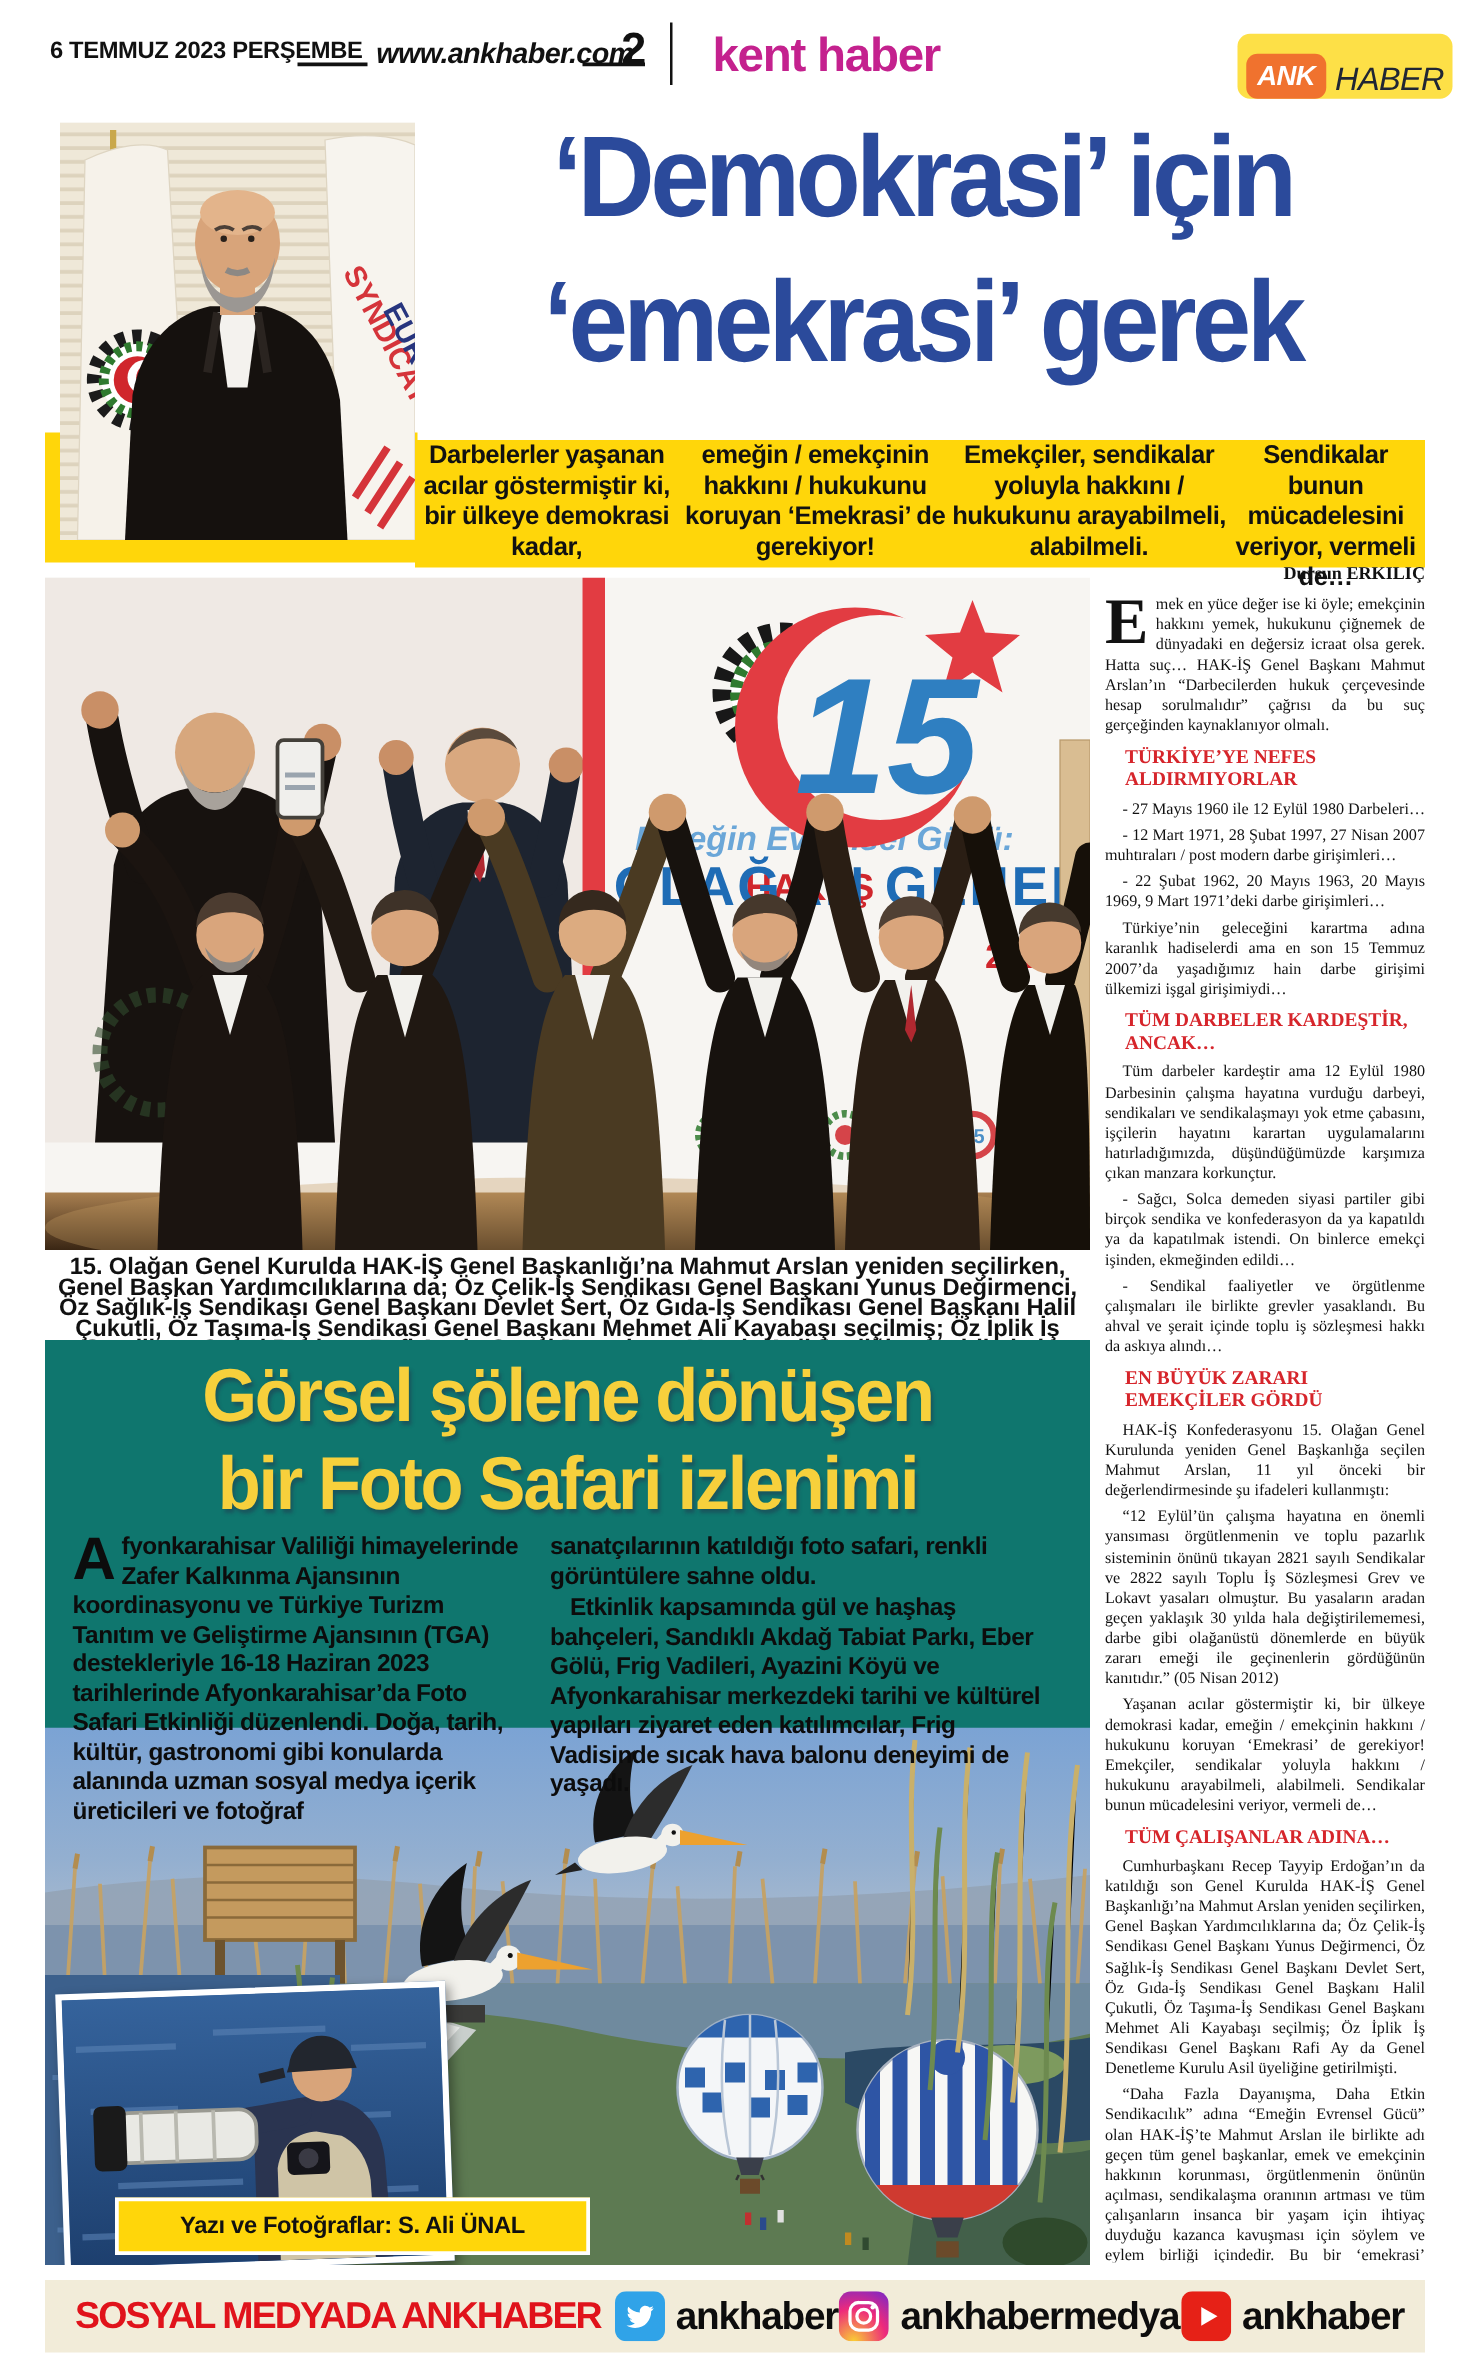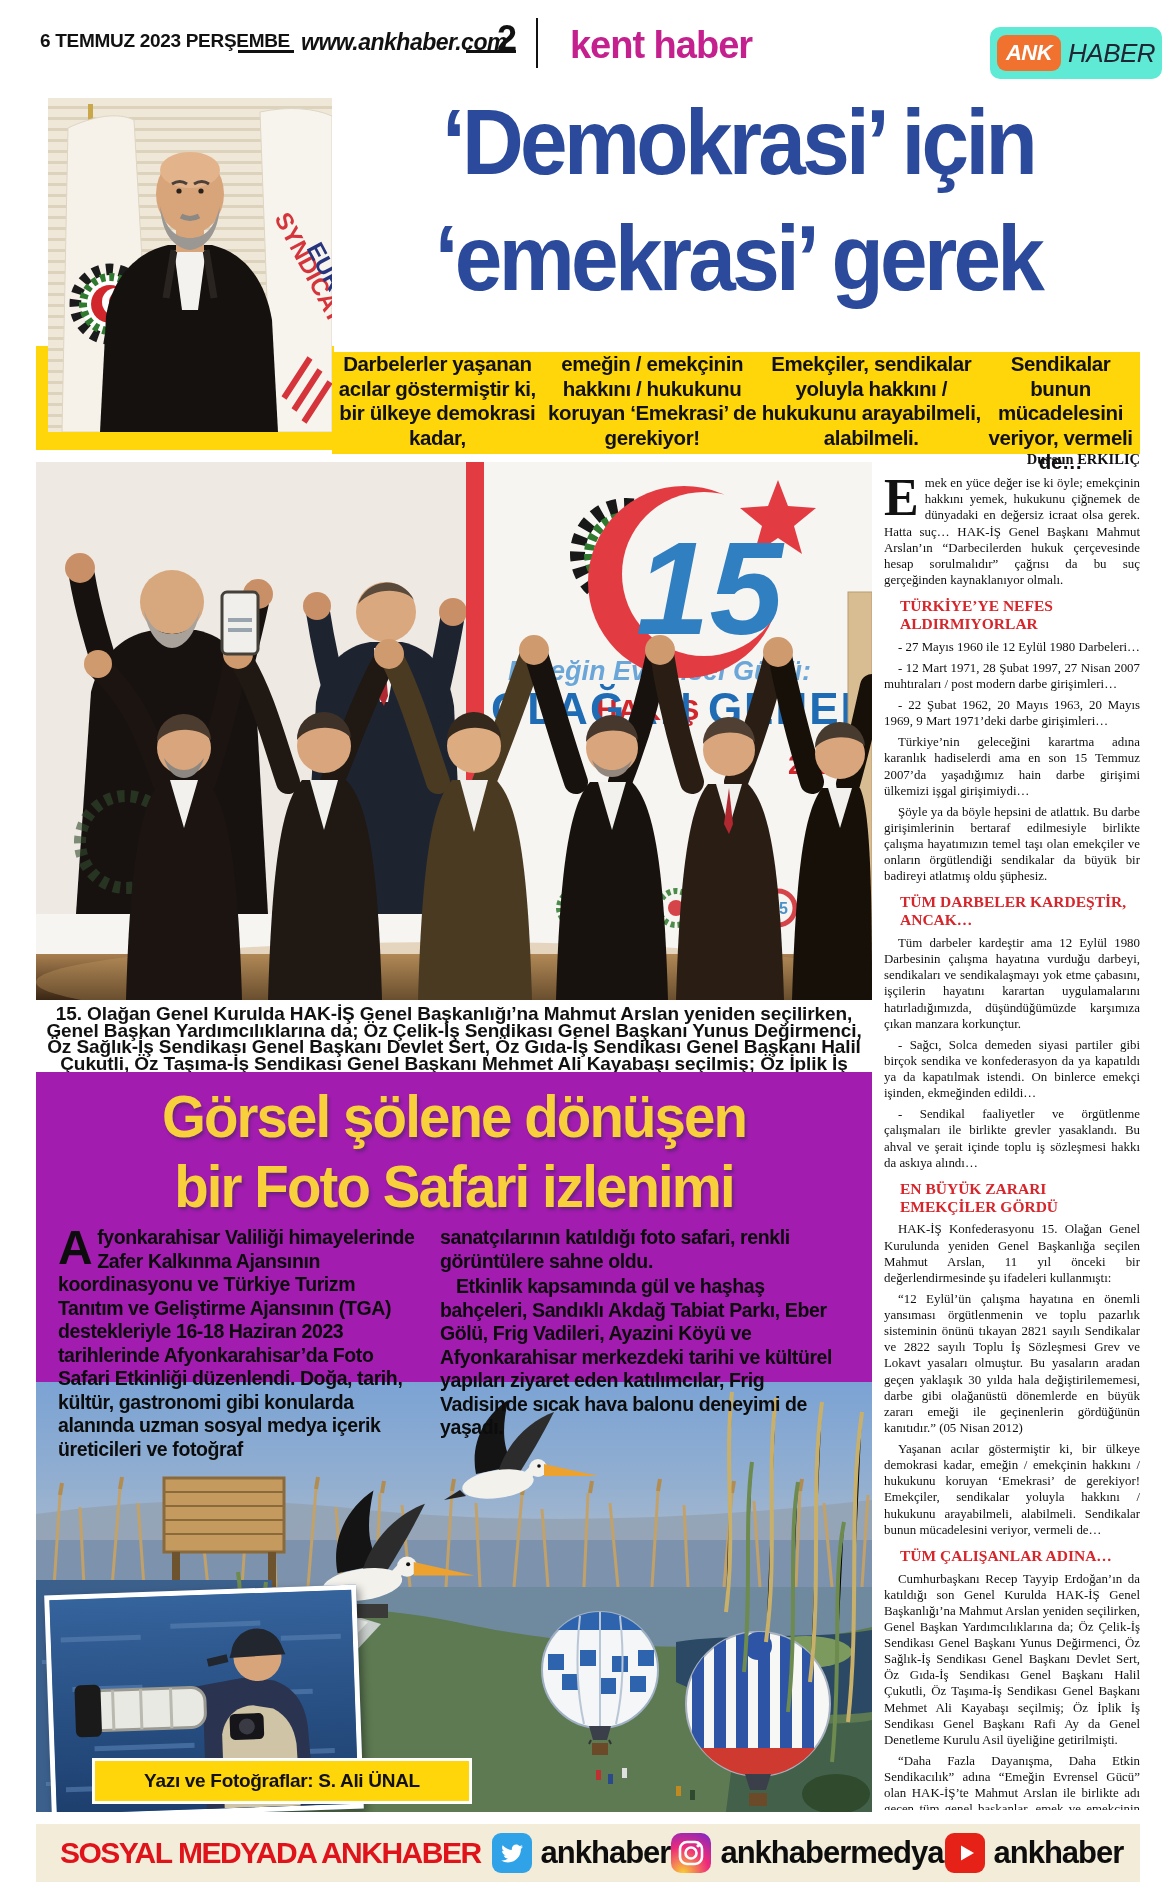--- a/index.html
+++ b/index.html
@@ -8,22 +8,22 @@
   .abs{position:absolute;}
 
   
   .hdr-date{left:40px;top:30px;font-size:19px;font-weight:bold;letter-spacing:-.3px;}
   .hdr-rule{border-top:3px solid #111;height:0;}
   .hdr-site{left:301px;top:29px;font-size:23px;font-weight:bold;font-style:italic;letter-spacing:-.5px;}
   .hdr-page{left:497px;top:18px;font-size:36px;font-weight:800;}
   .hdr-vline{left:536px;top:18px;height:50px;border-left:2px solid #111;}
   .hdr-section{left:556px;top:24px;width:210px;text-align:center;font-size:38px;font-weight:800;
                color:#c4218e;letter-spacing:-1px;}
-  .logo{left:990px;top:27px;width:172px;height:52px;background:#5eead4;border-radius:10px;
-        display:flex;align-items:center;justify-content:center;gap:7px;}
+  .logo{left:990px;top:27px;width:172px;height:52px;background:#fde047;border-radius:10px;
+        display:flex;align-items:flex-end;justify-content:center;gap:7px;}
   .logo-ank{background:#f0722e;color:#fff;border-radius:9px;padding:5px 9px;font-weight:800;
             font-size:22px;font-style:italic;letter-spacing:-.5px;}
   .logo-haber{color:#202634;font-weight:400;font-size:26px;font-style:italic;letter-spacing:-.5px;}
 
   
   .portrait-accent{left:36px;top:346px;width:298px;height:104px;background:#ffd60a;}
   .portrait{left:48px;top:98px;width:284px;height:334px;}
   .headline{left:336px;top:84px;width:804px;text-align:center;color:#2b4a9b;font-weight:800;}
   .headline .hl{display:block;font-size:92px;line-height:116px;letter-spacing:-4px;
                 transform:scaleX(.93);transform-origin:center;white-space:nowrap;}
@@ -39,21 +39,21 @@
             font-family:"Liberation Serif",serif;font-size:12.9px;line-height:1.25;
             text-align:justify;}
   .byline{text-align:right;font-weight:bold;font-size:14.5px;margin:0 0 7px;}
   .blk-p{text-indent:14px;margin:0 0 5px;}
   .blk-dropcap{margin:0 0 5px;}
   .blk-h{color:#d6252b;font-weight:bold;font-size:15.5px;line-height:1.15;
          padding-left:16px;margin:9px 0 6px;text-align:left;}
   .dropcap{float:left;font-size:52px;line-height:40px;font-weight:bold;padding:3px 6px 0 0;}
 
   
-  .panel{left:36px;top:1072px;width:836px;height:740px;background:#a21caf;overflow:hidden;}
+  .panel{left:36px;top:1072px;width:836px;height:740px;background:#0f766e;overflow:hidden;}
   .foto-headline{position:absolute;left:0;top:10px;width:100%;text-align:center;color:#f7d03c;
                  font-weight:800;}
   .foto-headline .hl{display:block;font-size:60px;line-height:70px;letter-spacing:-2px;
                      transform:scaleX(.94);transform-origin:center;white-space:nowrap;
                      text-shadow:2px 3px 3px rgba(40,40,70,.4);}
   .foto-col{position:absolute;top:154px;font-size:19.5px;font-weight:700;line-height:23.5px;
             letter-spacing:-.4px;color:#0c0c0c;z-index:3;}
   .foto-col1{left:22px;width:366px;}
   .foto-col2{left:404px;width:400px;}
   .foto-col2 .p2{text-indent:16px;margin-top:2px;}
@@ -281,21 +281,20 @@
 
   <div class="abs colright">
     <div class="byline">Dursun ERKILIÇ</div>
     <div>
         <div class="blk-dropcap"><span class="dropcap">E</span>mek en yüce değer ise ki öyle; emekçinin hakkını yemek, hukukunu çiğnemek de dünyadaki en değersiz icraat olsa gerek. Hatta suç… HAK-İŞ Genel Başkanı Mahmut Arslan’ın “Darbecilerden hukuk çerçevesinde hesap sorulmalıdır” çağrısı da bu suç gerçeğinden kaynaklanıyor olmalı.</div>
         <div class="blk-h">TÜRKİYE’YE NEFES ALDIRMIYORLAR</div>
         <div class="blk-p">- 27 Mayıs 1960 ile 12 Eylül 1980 Darbeleri…</div>
         <div class="blk-p">- 12 Mart 1971, 28 Şubat 1997, 27 Nisan 2007 muhtıraları / post modern darbe girişimleri…</div>
         <div class="blk-p">- 22 Şubat 1962, 20 Mayıs 1963, 20 Mayıs 1969, 9 Mart 1971’deki darbe girişimleri…</div>
         <div class="blk-p">Türkiye’nin geleceğini karartma adına karanlık hadiselerdi ama en son 15 Temmuz 2007’da yaşadığımız hain darbe girişimi ülkemizi işgal girişimiydi…</div>
-        <div class="blk-p">Şöyle ya da böyle hepsini de atlattık. Bu darbe girişimlerinin bertaraf edilmesiyle birlikte çalışma hayatımızın temel taşı olan emekçiler ve onların örgütlendiği sendikalar da büyük bir badireyi atlatmış oldu şüphesiz.</div>
         <div class="blk-h">TÜM DARBELER KARDEŞTİR, ANCAK…</div>
         <div class="blk-p">Tüm darbeler kardeştir ama 12 Eylül 1980 Darbesinin çalışma hayatına vurduğu darbeyi, sendikaları ve sendikalaşmayı yok etme çabasını, işçilerin hayatını karartan uygulamalarını hatırladığımızda, düşündüğümüzde karşımıza çıkan manzara korkunçtur.</div>
         <div class="blk-p">- Sağcı, Solca demeden siyasi partiler gibi birçok sendika ve konfederasyon da ya kapatıldı ya da kapatılmak istendi. On binlerce emekçi işinden, ekmeğinden edildi…</div>
         <div class="blk-p">- Sendikal faaliyetler ve örgütlenme çalışmaları ile birlikte grevler yasaklandı. Bu ahval ve şerait içinde toplu iş sözleşmesi hakkı da askıya alındı…</div>
         <div class="blk-h">EN BÜYÜK ZARARI EMEKÇİLER GÖRDÜ</div>
         <div class="blk-p">HAK-İŞ Konfederasyonu 15. Olağan Genel Kurulunda yeniden Genel Başkanlığa seçilen Mahmut Arslan, 11 yıl önceki bir değerlendirmesinde şu ifadeleri kullanmıştı:</div>
         <div class="blk-p">“12 Eylül’ün çalışma hayatına en önemli yansıması örgütlenmenin ve toplu pazarlık sisteminin önünü tıkayan 2821 sayılı Sendikalar ve 2822 sayılı Toplu İş Sözleşmesi Grev ve Lokavt yasaları olmuştur. Bu yasaların aradan geçen yaklaşık 30 yılda hala değiştirilememesi, darbe gibi olağanüstü dönemlerde en büyük zararı emeği ile geçinenlerin gördüğünün kanıtıdır.” (05 Nisan 2012)</div>
         <div class="blk-p">Yaşanan acılar göstermiştir ki, bir ülkeye demokrasi kadar, emeğin / emekçinin hakkını / hukukunu koruyan ‘Emekrasi’ de gerekiyor! Emekçiler, sendikalar yoluyla hakkını / hukukunu arayabilmeli, alabilmeli.  Sendikalar bunun mücadelesini veriyor, vermeli de…</div>
         <div class="blk-h">TÜM ÇALIŞANLAR ADINA…</div>
         <div class="blk-p">Cumhurbaşkanı Recep Tayyip Erdoğan’ın da katıldığı son Genel Kurulda HAK-İŞ Genel Başkanlığı’na Mahmut Arslan yeniden seçilirken, Genel Başkan Yardımcılıklarına da; Öz Çelik-İş Sendikası Genel Başkanı Yunus Değirmenci, Öz Sağlık-İş Sendikası Genel Başkanı Devlet Sert, Öz Gıda-İş Sendikası Genel Başkanı Halil Çukutli, Öz Taşıma-İş Sendikası Genel Başkanı Mehmet Ali Kayabaşı seçilmiş; Öz İplik İş Sendikası Genel Başkanı Rafi Ay da Genel Denetleme Kurulu Asil üyeliğine getirilmişti.</div>

